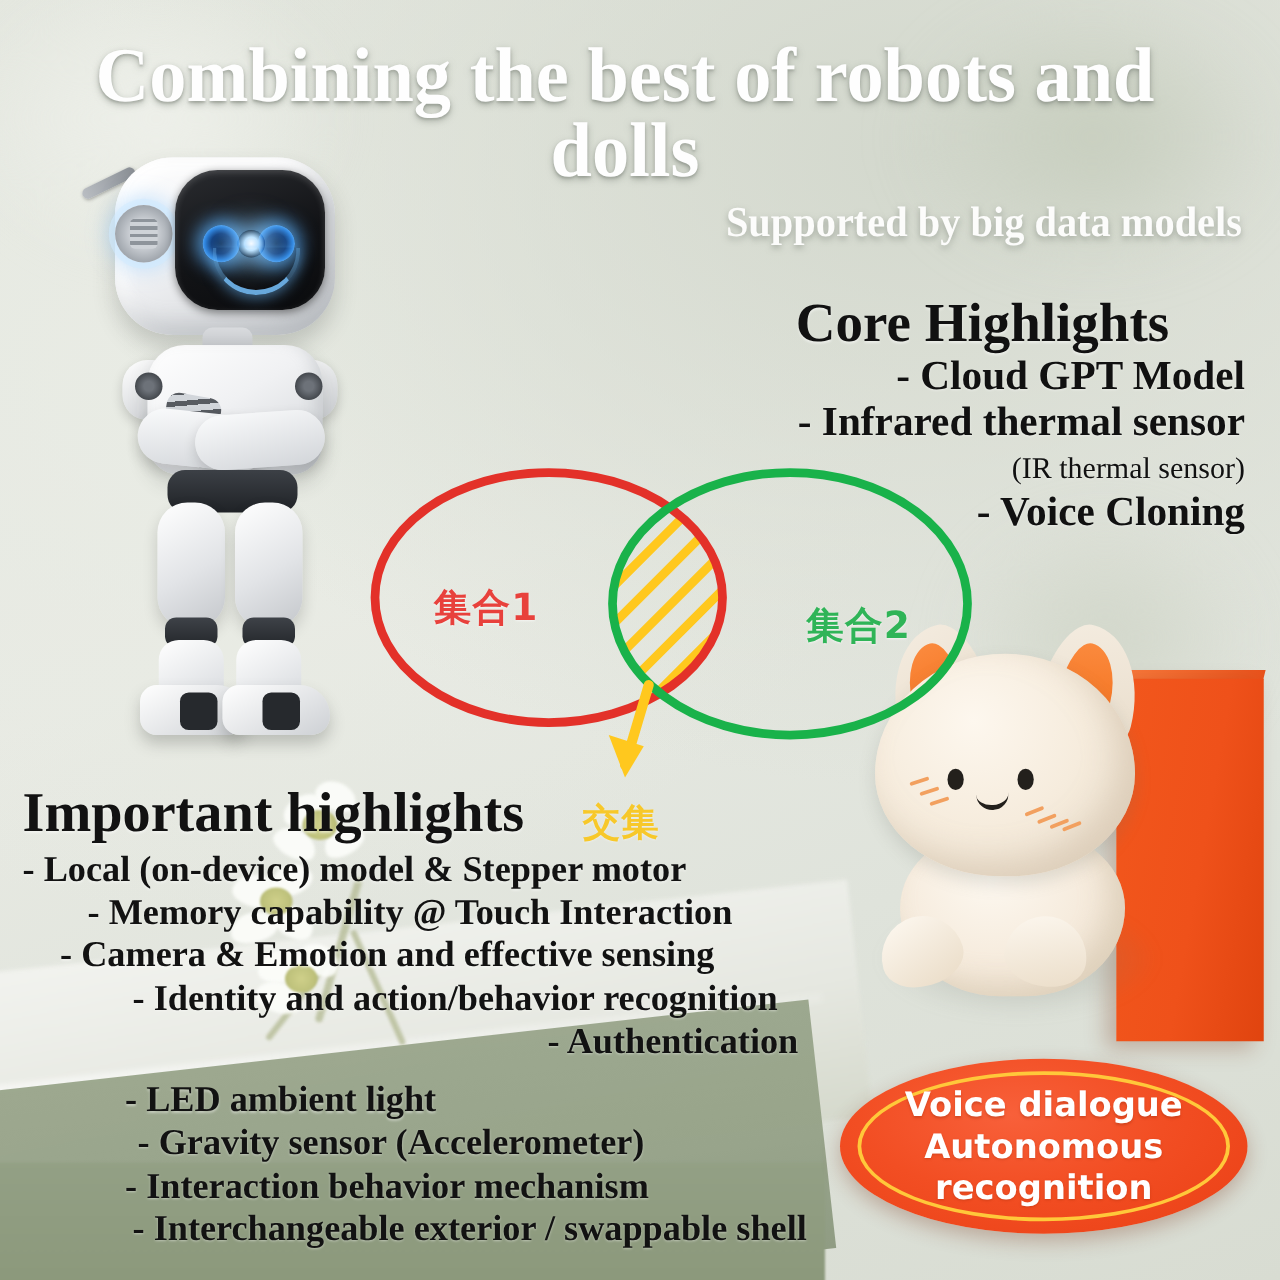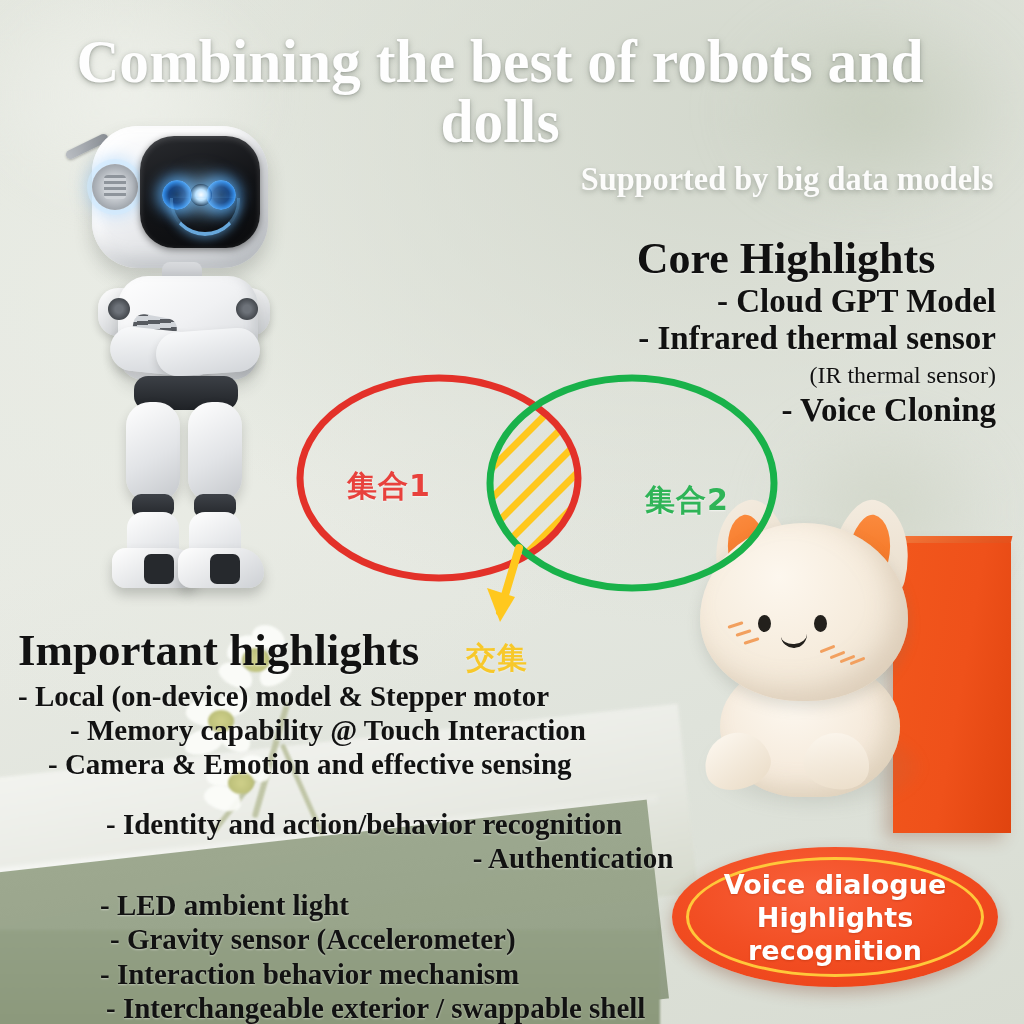--- a/index.html
+++ b/index.html
@@ -311,31 +311,31 @@
     </div>
     <div class="core-li" style="margin-top:2px;">- Voice Cloning</div>
   </div>
 
   <div class="imp">
     <div class="imp-h">Important highlights</div>
     <div class="imp-list">
       <div class="imp-li" style="padding-left:0px;">- Local (on-device) model &amp; Stepper motor</div>
       <div class="imp-li" style="padding-left:52px;">- Memory capability @ Touch Interaction</div>
       <div class="imp-li" style="padding-left:30px;">- Camera &amp; Emotion and effective sensing</div>
-      <div class="imp-li" style="padding-left:88px;margin-top:25px;">- Identity and action/behavior recognition</div>
-      <div class="imp-li" style="padding-left:420px;text-align:center;">- Authentication</div>
+      <div class="imp-li" style="padding-left:88px;">- Identity and action/behavior recognition</div>
+      <div class="imp-li" style="padding-left:420px;">- Authentication</div>
       <div class="gap"></div>
       <div class="imp-li" style="padding-left:82px;">- LED ambient light</div>
       <div class="imp-li" style="padding-left:92px;">- Gravity sensor (Accelerometer)</div>
       <div class="imp-li" style="padding-left:82px;">- Interaction behavior mechanism</div>
       <div class="imp-li" style="padding-left:88px;">- Interchangeable exterior / swappable shell</div>
     </div>
   </div>
 
   <div class="badge">
     <div class="badge-ring"></div>
     <div class="badge-text">
       <div>Voice dialogue</div>
-      <div>Highlights recognition</div>
+      <div>Autonomous recognition</div>
     </div>
   </div>
 
 </div>
 
 </body></html>

